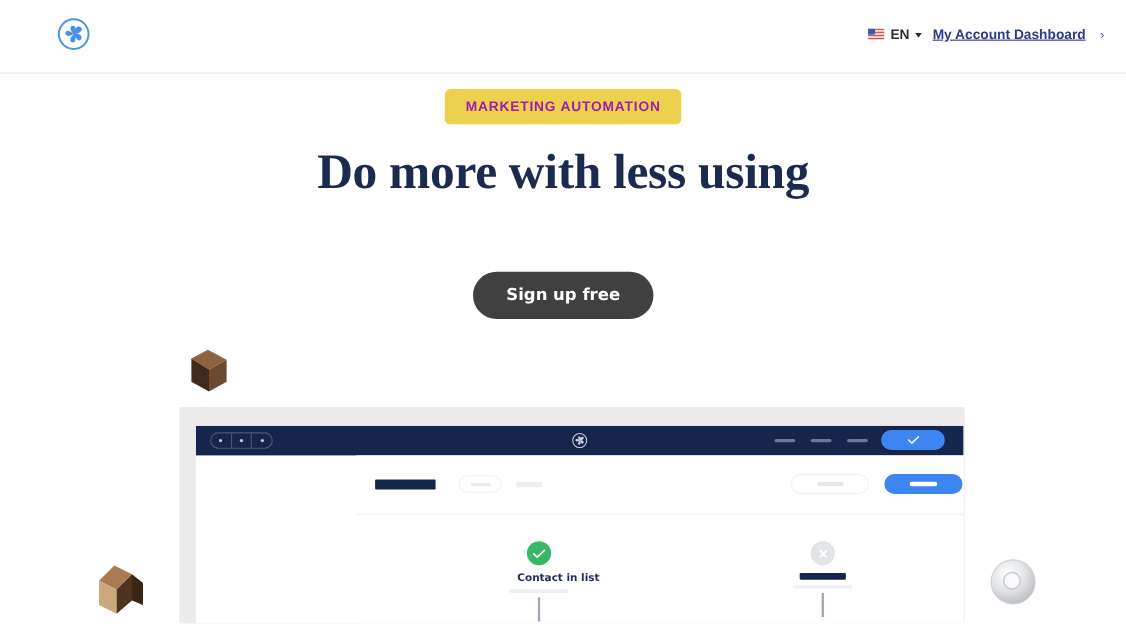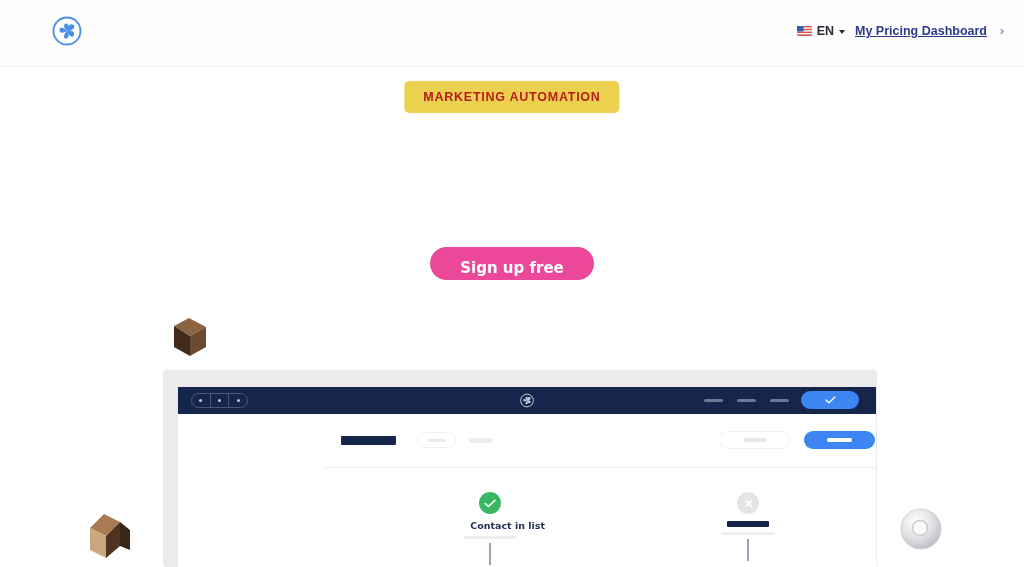--- a/index.html
+++ b/index.html
@@ -39,34 +39,34 @@
   .account-link {
     font-size:12.5px; font-weight:700; color:#2d3a8c; text-decoration:underline;
     cursor:pointer; white-space:nowrap;
   }
   .account-chevron { font-size:12px; color:#4a5bb5; margin-left:3px; }
 
   
   .hero { position:absolute; top:67px; left:0; width:1024px; }
   .badge {
     position:absolute; top:14px; left:50%; transform:translateX(-50%);
-    background:#ecd14f; color:#b91c1c; border-radius:5px;
+    background:#ecd14f; color:#a21caf; border-radius:5px;
     padding:9px 19px; font-size:12.5px; font-weight:700; letter-spacing:0.75px;
     white-space:nowrap;
   }
   .headline {
     position:absolute; top:64px; left:0; width:1024px; text-align:center;
     font-family:"Liberation Serif", "DejaVu Serif", serif;
     font-size:45px; font-weight:700; color:#1b2a4e; line-height:1.12;
     letter-spacing:-0.3px;
   }
   .cta-wrap { position:absolute; top:180px; left:0; width:1024px; text-align:center; }
   .cta-button {
-    display:inline-block; background:#ec4899; color:#fff;
-    border:none; border-radius:26px; padding:0 30px; height:33px; line-height:43px;
+    display:inline-block; background:#404040; color:#fff;
+    border:none; border-radius:26px; padding:0 30px; height:43px; line-height:43px;
     font-size:15px; font-weight:700; cursor:pointer;
     font-family:"DejaVu Sans", sans-serif;
   }
 
   
   .decor { position:absolute; }
   .decor svg { display:block; }
 
   
   .app-frame {
@@ -175,30 +175,30 @@
         <svg class="flag" viewBox="0 0 30 20">
           <rect width="30" height="20" fill="#d8534e"></rect>
           <rect y="2.8" width="30" height="2.8" fill="#f5f5f7"></rect>
           <rect y="8.4" width="30" height="2.8" fill="#f5f5f7"></rect>
           <rect y="14" width="30" height="2.8" fill="#f5f5f7"></rect>
           <rect width="13" height="11" fill="#3b5ca8"></rect>
         </svg>
         <span class="lang-code">EN</span>
         <i class="lang-caret"></i>
       </div>
-      <a class="account-link">My Pricing Dashboard</a>
+      <a class="account-link">My Account Dashboard</a>
       <span class="account-chevron">›</span>
     </div>
   </header>
 
   <section class="hero">
     <div class="badge">MARKETING AUTOMATION</div>
 
     <h1 class="headline">
-      <br>
+      <span>Do more with less using</span><br>
     </h1>
 
     <div class="cta-wrap">
       <button class="cta-button">Sign up free</button>
     </div>
   </section>
 
   <div class="decor" style="left:168px; top:314px;">
     <svg width="42" height="48" viewBox="0 0 42 48">
       <polygon points="6,12 21,4 38,13 22,22" fill="#8d6442"></polygon>

